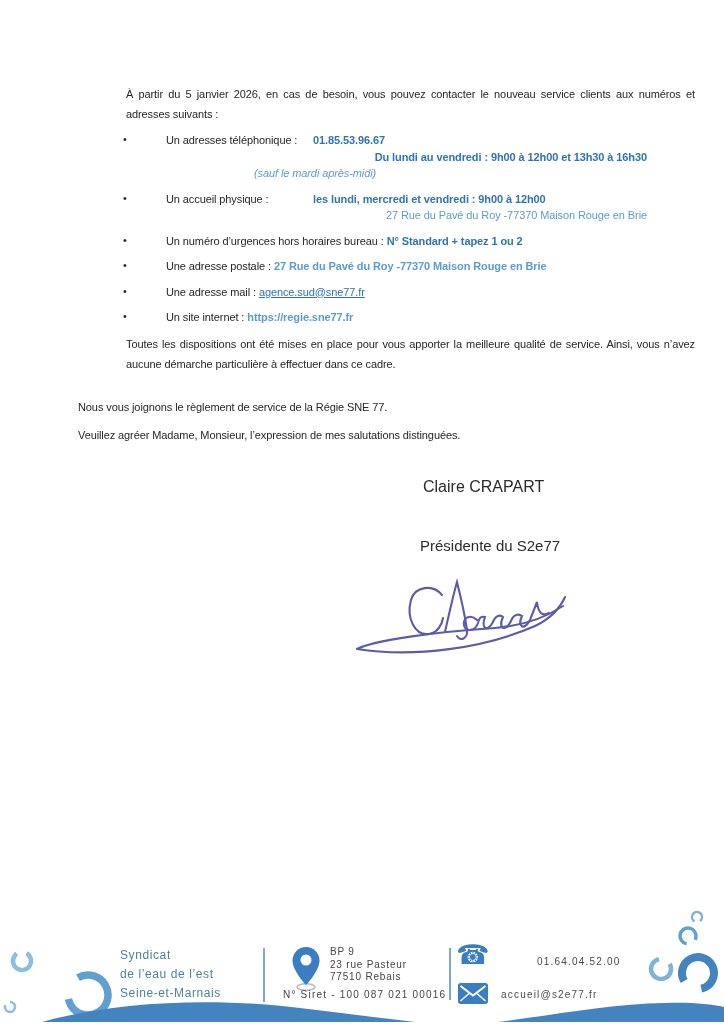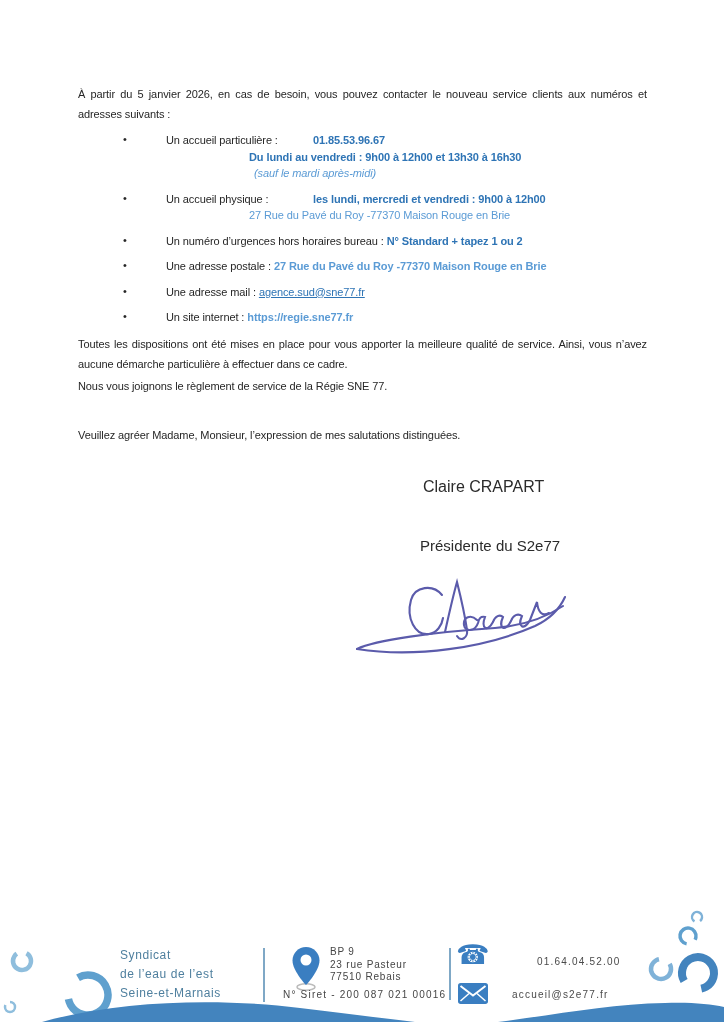--- a/index.html
+++ b/index.html
@@ -4,27 +4,27 @@
 <style>
   html,body{margin:0;padding:0;background:#e9e9e9;}
   .page{
     position:relative;width:724px;height:1024px;margin:0 auto;background:#ffffff;
     font-family:"Liberation Sans",sans-serif;color:#262626;overflow:hidden;
   }
   .abs{position:absolute;}
   .para{
     left:78px;width:569px;margin:0;font-size:11px;line-height:20px;letter-spacing:-0.1px;
   }
-  .justify{text-align:justify;}
+  .justify{text-align:justify;margin-left:48px;}
   
   .bullets{left:78px;top:132px;width:569px;font-size:11px;line-height:16.5px;letter-spacing:-0.1px;}
   .bullet{position:relative;padding-left:88px;margin-bottom:9px;}
   .dot{position:absolute;left:45px;top:-1px;color:#262626;}
   .b-label{display:inline-block;min-width:147px;}
-  .b-extra{margin-left:83px;}
+  .b-extra{margin-left:109px;text-align:right;}
   .b-extra3{margin-left:88px;}
   .bold{font-weight:700;}
   .italic{font-style:italic;}
   .blue-dark{color:#2E74B5;}
   .blue-light{color:#5B9BD5;}
   .link{color:#2E74B5;text-decoration:underline;cursor:pointer;}
   
   .sig-name{left:423px;top:478px;font-size:16px;color:#2b2b2b;}
   .sig-title{left:420px;top:537px;font-size:15px;color:#2b2b2b;}
   
@@ -41,21 +41,21 @@
 
 <div class="page">
 
   <p class="abs para justify" style="top:84px;">À partir du 5 janvier 2026, en cas de besoin, vous pouvez contacter le nouveau service clients aux numéros et adresses suivants :</p>
 
   <div class="abs bullets">
 
     <div class="bullet">
       <span class="dot">•</span>
       <div>
-        <span class="b-label">Un accueil particulière :</span><span class="blue-dark bold">01.85.53.96.67</span>
+        <span class="b-label">Un adresses téléphonique :</span><span class="blue-dark bold">01.85.53.96.67</span>
       </div>
       <div class="b-extra blue-dark bold">Du lundi au vendredi : 9h00 à 12h00 et 13h30 à 16h30</div>
       <div class="b-extra3 blue-light italic">(sauf le mardi après-midi)</div>
     </div>
 
     <div class="bullet">
       <span class="dot">•</span>
       <div>
         <span class="b-label">Un accueil physique :</span><span class="blue-dark bold">les lundi, mercredi et vendredi : 9h00 à 12h00</span>
       </div>
@@ -82,21 +82,21 @@
 
     <div class="bullet">
       <span class="dot">•</span>
       <span>Un site internet :</span>
       <a class="blue-light bold" style="text-decoration:none;cursor:pointer;">https://regie.sne77.fr</a>
     </div>
   </div>
 
   <p class="abs para justify" style="top:334px;">Toutes les dispositions ont été mises en place pour vous apporter la meilleure qualité de service. Ainsi, vous n’avez aucune démarche particulière à effectuer dans ce cadre.</p>
 
-  <p class="abs para" style="top:376px;">Nous vous joignons le règlement de service de la Régie SNE 77.</p>
+  <p class="abs para" style="top:397px;">Nous vous joignons le règlement de service de la Régie SNE 77.</p>
 
   <p class="abs para" style="top:425px;">Veuillez agréer Madame, Monsieur, l’expression de mes salutations distinguées.</p>
 
   <div class="abs sig-name">Claire CRAPART</div>
   <div class="abs sig-title">Présidente du S2e77</div>
 
   <svg class="abs" style="left:345px;top:570px;" width="225" height="90" viewBox="0 0 225 90">
     <g fill="none" stroke="#5B5BAB" stroke-width="2.1" stroke-linecap="round">
       <path d="M 12 79 C 70 88 140 78 190 56 C 205 49 215 38 220 27"></path>
       <path d="M 12 79 C 30 70 90 62 150 58 C 175 56 200 48 218 36"></path>
@@ -134,28 +134,28 @@
     <path d="M15 1 C7.5 1 1.5 7 1.5 14.5 C1.5 25 15 39 15 39 C15 39 28.5 25 28.5 14.5 C28.5 7 22.5 1 15 1 Z" fill="#3A7EC1"></path>
     <circle cx="15" cy="14" r="5.5" fill="#ffffff"></circle>
   </svg>
 
   <div class="abs addr">
     <div>BP 9</div>
     <div>23 rue Pasteur</div>
     <div>77510 Rebais</div>
   </div>
 
-  <div class="abs siret">N° Siret - 200 087 021 00016</div>
+  <div class="abs siret">N° Siret - 100 087 021 00016</div>
 
   <div class="abs fdiv" style="left:449px;top:948px;height:52px;"></div>
 
   <span class="abs phone-glyph">☎</span>
   <div class="abs fcontact" style="left:501px;top:956px;padding-left:36px;">01.64.04.52.00</div>
 
   <svg class="abs" style="left:458px;top:983px;" width="30" height="21" viewBox="0 0 30 21">
     <rect x="0.75" y="0.75" width="28.5" height="19.5" rx="2" fill="#3A7EC1" stroke="#3A7EC1" stroke-width="1.5"></rect>
     <polyline points="2.5,3 15,12.5 27.5,3" fill="none" stroke="#ffffff" stroke-width="2"></polyline>
     <line x1="2.5" y1="18" x2="11" y2="10.5" stroke="#ffffff" stroke-width="1.5"></line>
     <line x1="19" y1="10.5" x2="27.5" y2="18" stroke="#ffffff" stroke-width="1.5"></line>
   </svg>
-  <div class="abs fcontact" style="left:512px;top:989px;">accueil@s2e77.fr</div>
+  <div class="abs fcontact" style="left:501px;top:989px;">accueil@s2e77.fr</div>
 
 </div>
 
 </body></html>

